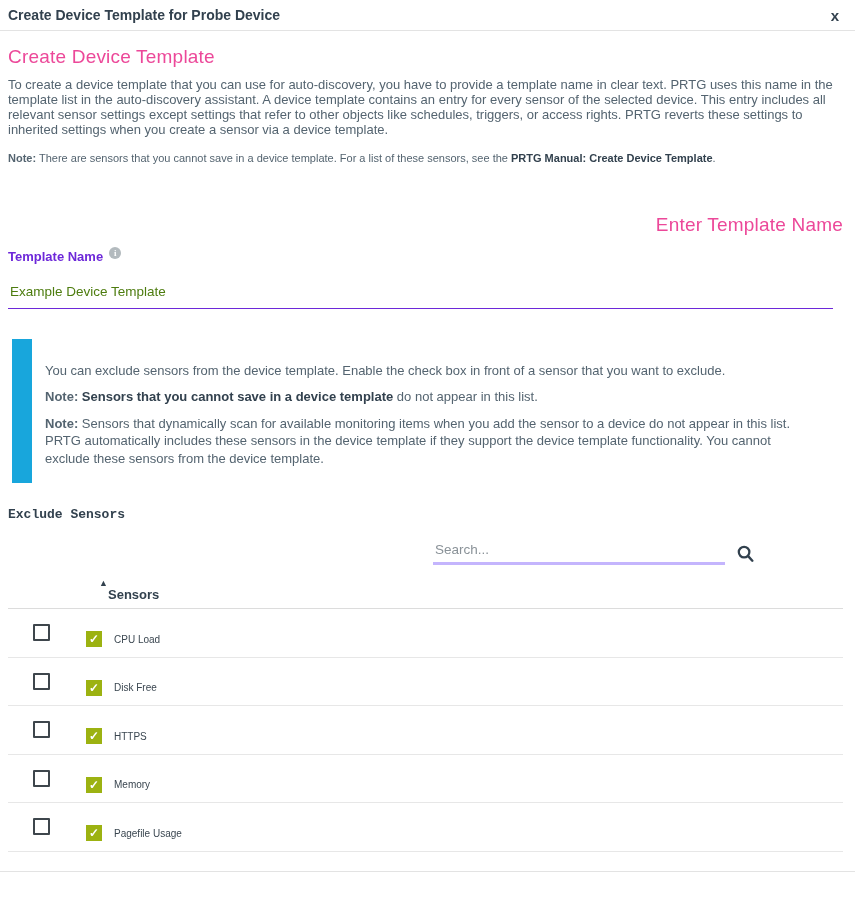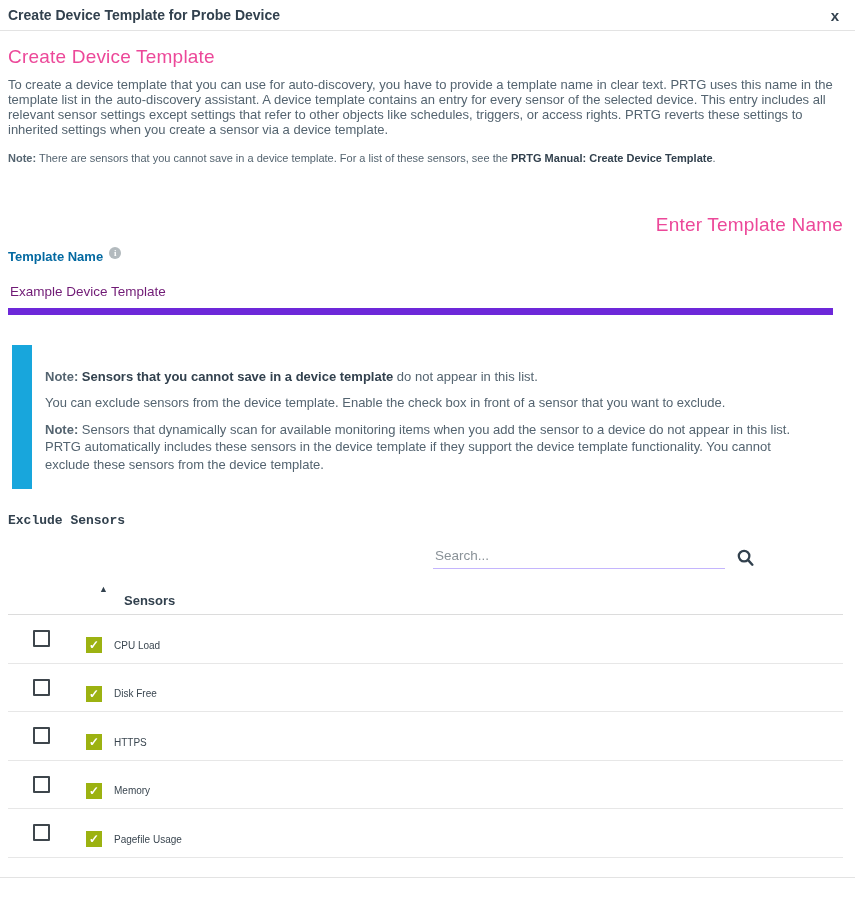--- a/index.html
+++ b/index.html
@@ -35,66 +35,66 @@
   }
   .h-intro { margin: 15px 0 9px 0; }
   .h-name  { margin: 46px 0 0 0; text-align: right; }
 
   .intro-text { font-size: 13px; line-height: 15px; color: #546470; max-width: 838px; }
   .note-line  { font-size: 11px; line-height: 17.5px; color: #546470; margin-top: 13px; max-width: 838px; }
   .bold-note  { font-weight: bold; color: #546470; }
   .dark-link  { font-weight: bold; color: #32414e; text-decoration: none; cursor: pointer; }
 
   .field-label-row { margin-top: 13px; display: flex; align-items: flex-start; gap: 6px; }
-  .field-label { font-size: 13px; font-weight: bold; color: #0369a1; }
+  .field-label { font-size: 13px; font-weight: bold; color: #6d28d9; }
   .info-icon {
     width: 12px; height: 12px; border-radius: 50%;
     background: #b3babe; color: #fff;
     font-size: 9px; font-weight: bold; font-family: "Liberation Serif", serif;
     display: inline-flex; align-items: center; justify-content: center;
     margin-top: -2px;
   }
   .template-input {
     display: block; width: 825px; margin-top: 20px;
-    border: none; border-bottom: 7px solid #6d28d9; outline: none;
+    border: none; border-bottom: 1px solid #6d28d9; outline: none;
     font-family: "Liberation Sans", sans-serif;
-    font-size: 13.5px; color: #701a75; padding: 0 0 9px 2px; background: transparent;
+    font-size: 13.5px; color: #4d7c0f; padding: 0 0 9px 2px; background: transparent;
   }
 
   
   .hint-box { display: flex; margin: 30px 0 0 4px; }
   .hint-bar { flex: 0 0 20px; width: 20px; background: #18a6dc; }
   .hint-content { padding: 23px 0 16px 13px; max-width: 760px; }
   .hint-content p { font-size: 13px; line-height: 17.5px; color: #546470; }
   .hint-content p + p { margin-top: 9px; }
 
   
   .exclude-label { margin-top: 24px; font-size: 13px; font-weight: bold; color: #32414e; font-family: Liberation Mono, monospace; }
 
   .table-wrap { margin-top: 12px; }
   .search-row { position: relative; height: 42px; }
   .search-box {
     position: absolute; right: 89px; top: 6px;
     display: flex; align-items: flex-end; gap: 12px;
   }
   .search-input {
-    width: 292px; border: none; border-bottom: 1px solid #c4b5fd; outline: none;
+    width: 292px; border: none; border-bottom: 3px solid #c4b5fd; outline: none;
     font-family: "Liberation Sans", sans-serif;
     font-size: 13.5px; color: #546470; padding: 2px 0 5px 2px; background: transparent;
   }
   .search-input::placeholder { color: #8a9298; }
   .search-icon { width: 17px; height: 18px; cursor: pointer; margin-bottom: 2px; }
 
   .col-header { position: relative; height: 33px; border-bottom: 1px solid #dcdcdc; }
   .sort-caret {
     position: absolute; left: 91px; top: 3px;
     font-size: 9px; color: #32414e; cursor: pointer; line-height: 1;
   }
   .col-header-label {
-    position: absolute; left: 116px; top: 11px;
+    position: absolute; left: 100px; top: 11px;
     font-size: 13px; font-weight: bold; color: #32414e; cursor: pointer;
   }
 
   .sensor-row { position: relative; height: 48.5px; border-bottom: 1px solid #e7e7e7; }
   .sensor-row:last-child { border-bottom: 1px solid #e7e7e7; }
   .checkbox {
     position: absolute; left: 25px; top: 15px;
     width: 17px; height: 17px;
     border: 2px solid #3e464c; border-radius: 1px; background: #fff;
     cursor: pointer;
@@ -139,22 +139,22 @@
     <div class="field-label-row">
       <span class="field-label">Template Name</span>
       <span class="info-icon">i</span>
     </div>
 
     <input class="template-input" type="text" value="Example Device Template" style="">
 
     <div class="hint-box">
       <div class="hint-bar"></div>
       <div class="hint-content">
+        <p>You can exclude sensors from the device template. Enable the check box in front of a sensor that you want to exclude.</p>
         <p><span class="bold-note">Note:</span><span> </span><a class="dark-link">Sensors that you cannot save in a device template</a><span> do not appear in this list.</span></p>
-        <p>You can exclude sensors from the device template. Enable the check box in front of a sensor that you want to exclude.</p>
         <p><span class="bold-note">Note:</span><span> Sensors that dynamically scan for available monitoring items when you add the sensor to a device do not appear in this list. PRTG automatically includes these sensors in the device template if they support the device template functionality. You cannot exclude these sensors from the device template.</span></p>
       </div>
     </div>
 
     <div class="exclude-label">Exclude Sensors</div>
 
     <div class="table-wrap">
 
       <div class="search-row">
         <div class="search-box">

